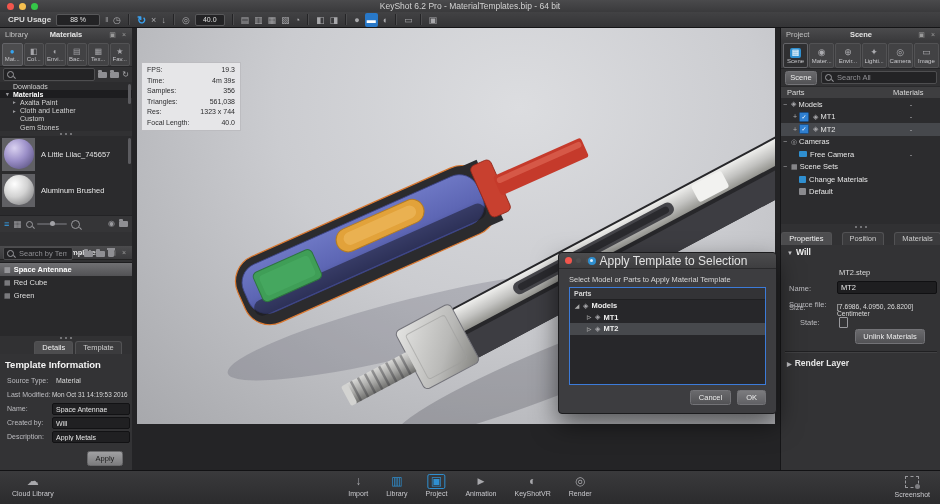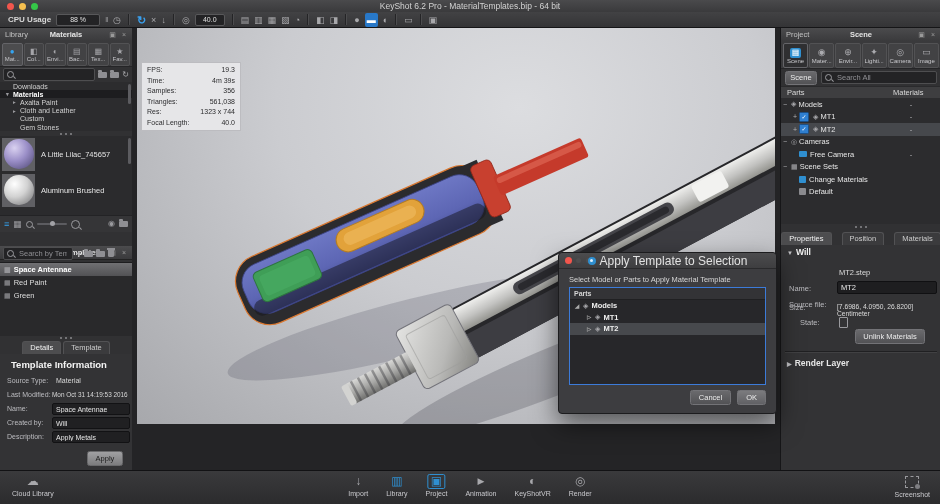--- a/index.html
+++ b/index.html
@@ -84,26 +84,26 @@
   .slider i{position:absolute;left:45%;top:-2px;width:5px;height:5px;border-radius:50%;background:#a2a2a6;}
   .mt-head{left:0;top:204px;width:132px;}
   .mt-search{left:0;top:217px;width:132px;height:17px;display:flex;align-items:center;gap:3px;padding:0 3px;box-sizing:border-box;}
   .mt-search .search-field{width:62px;flex:none;}
   .mt-list{left:0;top:234px;width:132px;height:73px;background:#29292b;border-top:1px solid #1d1d1f;}
   .mt-row{height:13px;display:flex;align-items:center;gap:3px;padding-left:4px;font-size:7.5px;color:#dedede;}
   .mt-row .ic{font-size:7px;color:#9a9a9e;}
   .mt-row.sel{background:linear-gradient(#707073,#525255);color:#fff;font-weight:bold;}
   .dots-l2{left:0;top:307px;width:132px;height:5px;}
   .mt-tabs{left:0;top:312px;width:132px;height:14px;display:flex;justify-content:center;align-items:flex-end;gap:2px;
-           border-bottom:1px solid #4a4a4c;}
+           border-bottom:1px solid #4a4a4c;padding-left:12px;}
   .mtab{font-size:7.5px;padding:1px 7px 2px 7px;border:1px solid #525254;border-bottom:none;
         border-radius:3px 3px 0 0;background:#3b3b3d;color:#cdcdcd;}
   .mtab.sel{background:#4d4d4f;color:#f2f2f2;}
   .tpl-info{left:0;top:326px;width:132px;height:116px;background:#333335;}
-  .ti-h{position:absolute;left:11px;top:5px;font-size:9.5px;font-weight:bold;color:#f4f4f4;}
+  .ti-h{position:absolute;left:5px;top:5px;font-size:9.5px;font-weight:bold;color:#f4f4f4;}
   .ti-lab{position:absolute;left:7px;font-size:7px;color:#bcbcc0;}
   .ti-val{position:absolute;font-size:7px;color:#d8d8d8;}
   .ti-inp{position:absolute;left:52px;width:70px;height:10px;background:#202022;border:1px solid #121214;
           border-radius:2px;color:#e4e4e4;font-size:7px;padding:0 3px;font-family:"Liberation Sans",sans-serif;}
   .apply-btn{position:absolute;right:9px;top:97px;width:34px;height:13px;line-height:13px;
              background:linear-gradient(#a0a0a2,#7c7c7e);color:#1c1c1c;border:1px solid #6a6a6c;}
 
   
   .viewport{left:137px;top:28px;width:638px;height:396px;
             background:radial-gradient(ellipse at 60% 20%,#dcdde0 0%,#cbccd0 45%,#a7a8ac 100%);}
@@ -368,21 +368,21 @@
       <span class="trash"></span>
     </div>
 
     <div class="abs mt-list">
       <div class="mt-row sel">
         <span class="ic">▦</span>
         <span>Space Antennae</span>
       </div>
       <div class="mt-row">
         <span class="ic">▦</span>
-        <span>Red Paint</span>
+        <span>Red Cube</span>
       </div>
       <div class="mt-row">
         <span class="ic">▦</span>
         <span>Green</span>
       </div>
     </div>
 
     <div class="abs dots dots-l2">
         <i></i>
         <i></i>

